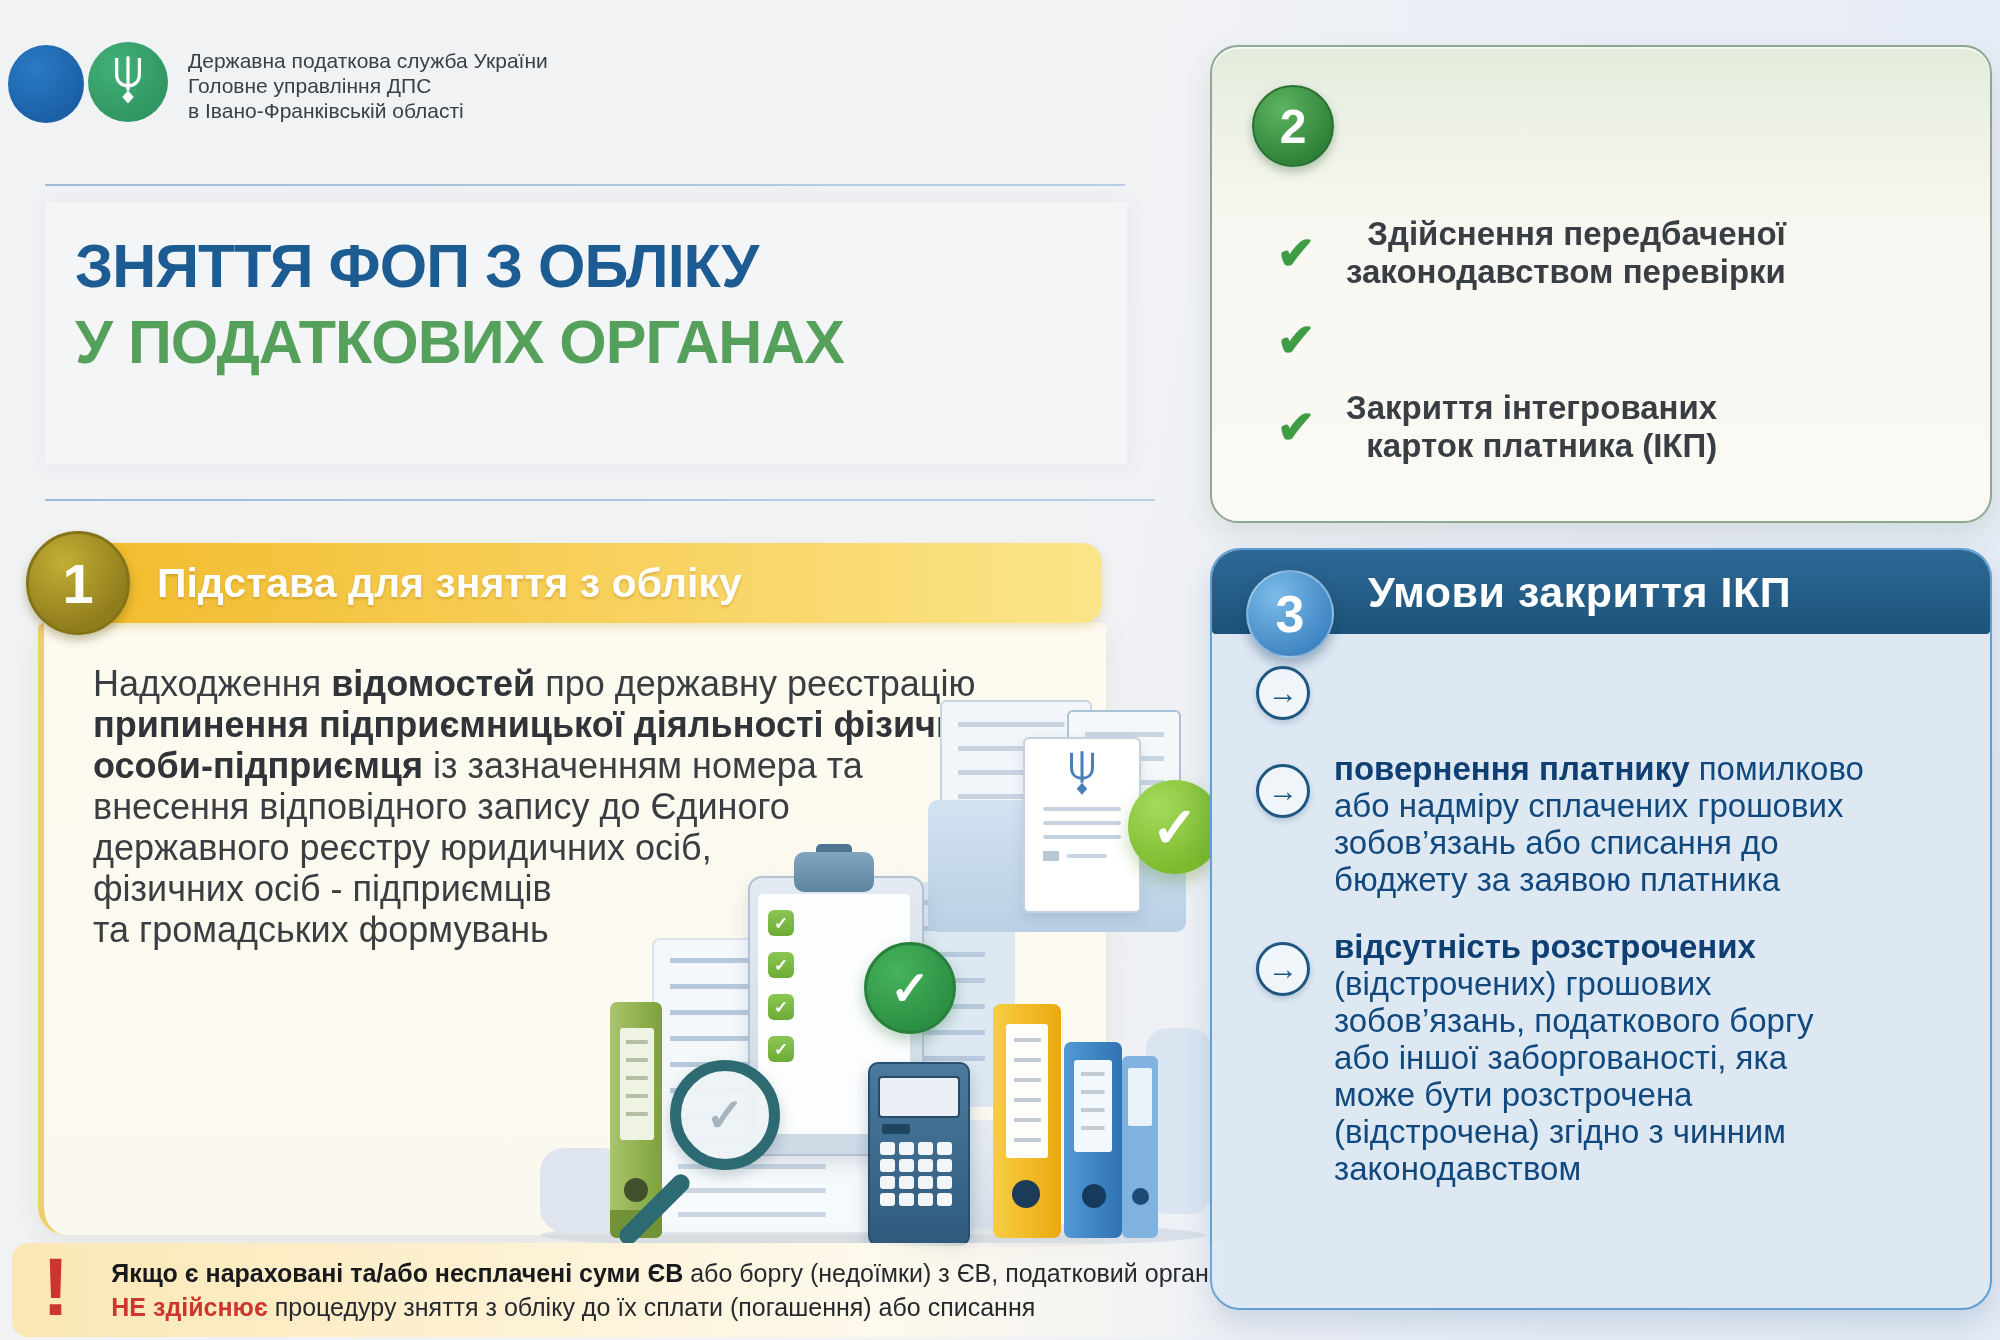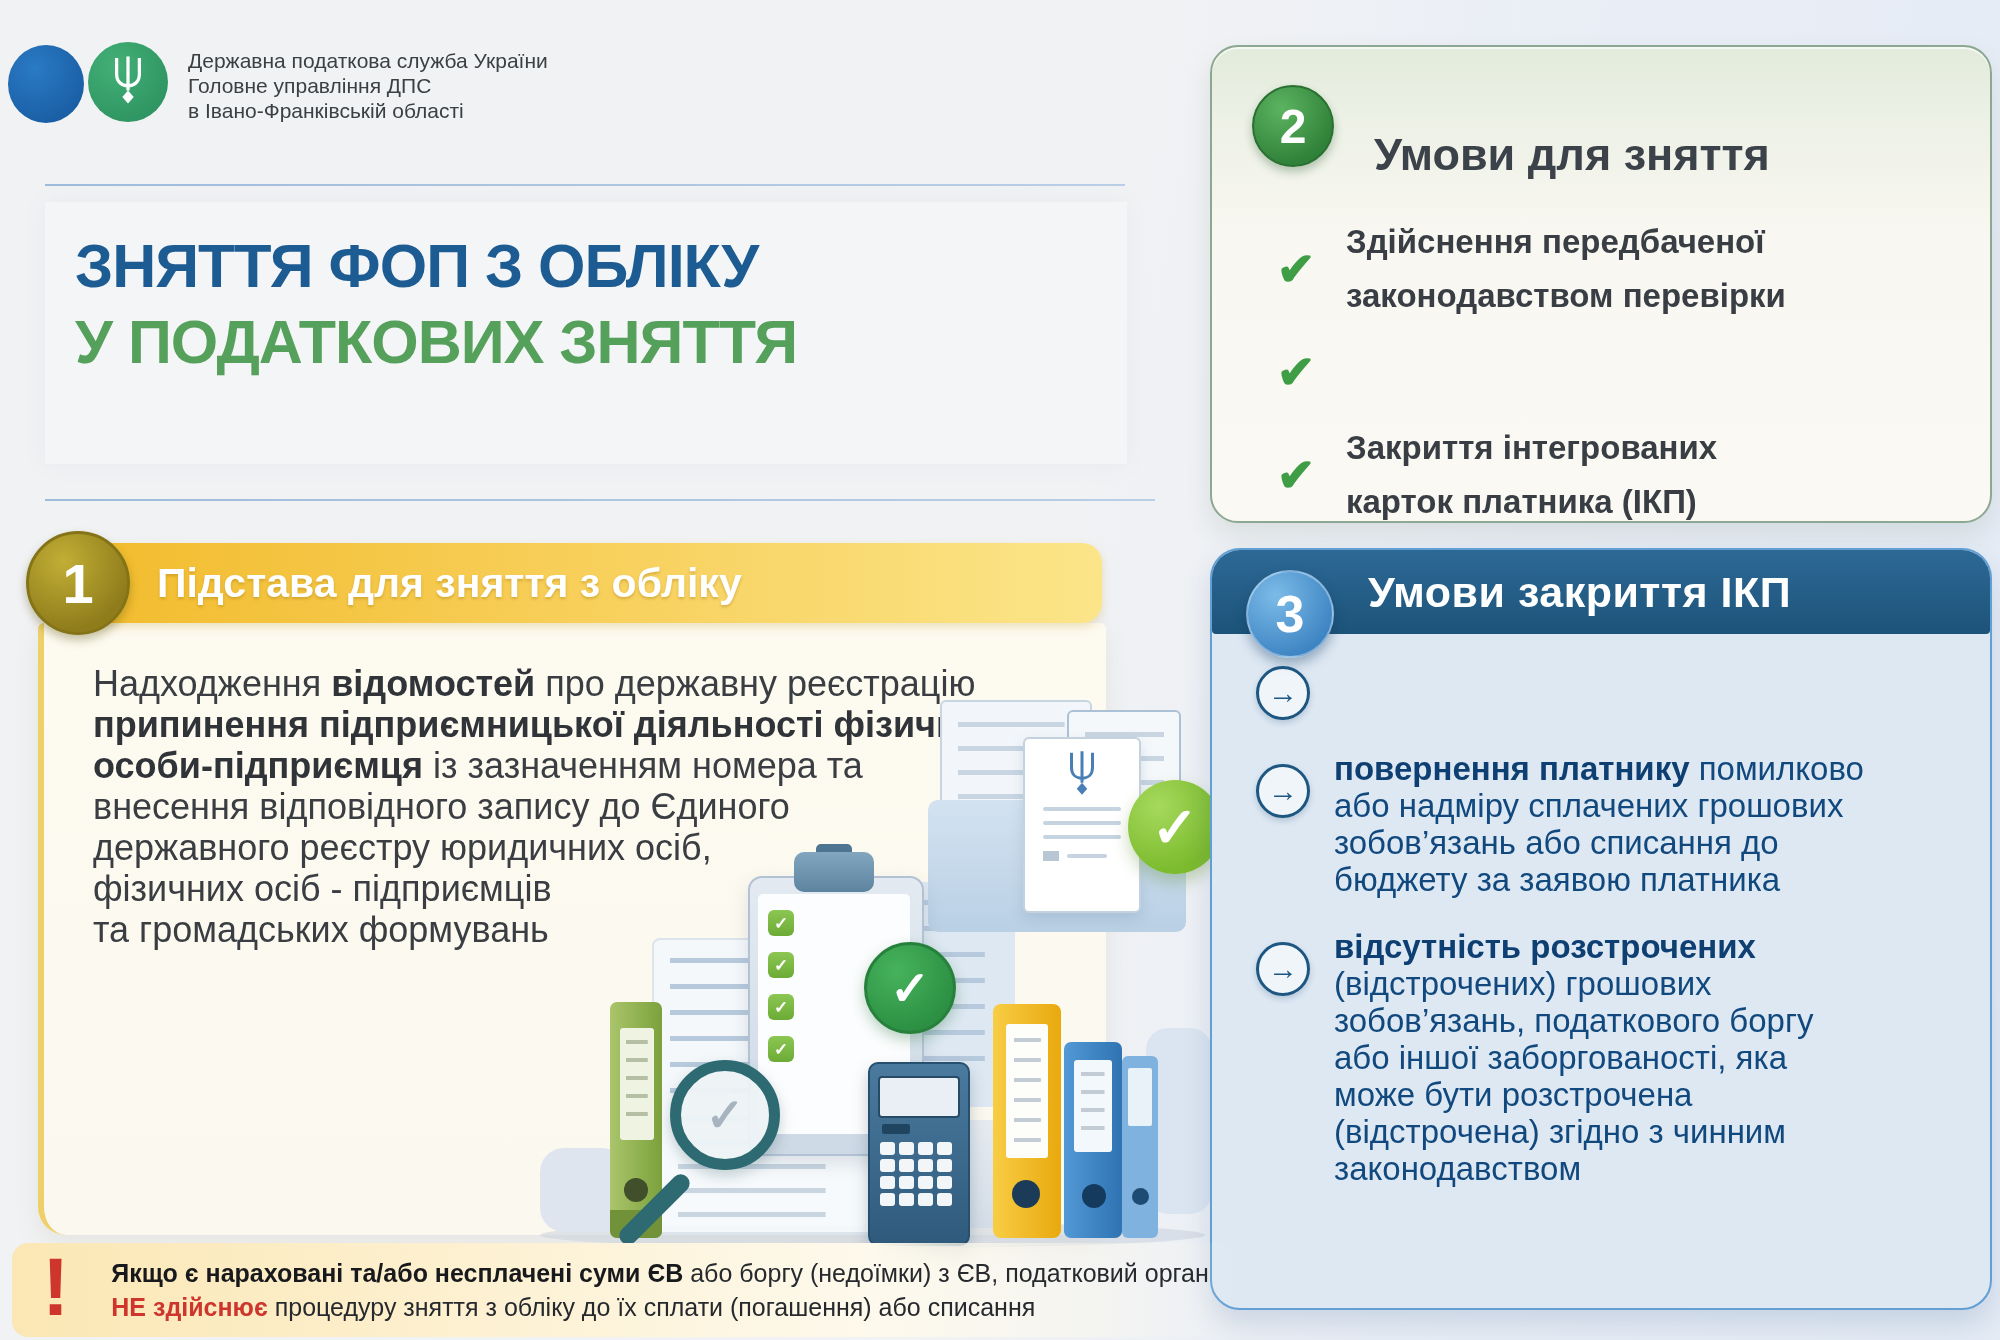--- a/index.html
+++ b/index.html
@@ -115,21 +115,21 @@
   .card2{left:1210px;top:45px;width:778px;height:474px;border:2px solid #8ca892;border-radius:28px;
     background:linear-gradient(to bottom,#e2ebdb 0%,#edf1e6 16%,#f9f7f1 40%,#fbf9f3 100%);
     box-shadow:0 12px 26px rgba(90,115,90,.14), inset 0 2px 0 rgba(255,255,255,.65);}
   .num-circle{border-radius:50%;display:flex;align-items:center;justify-content:center;color:#fff;font-weight:700;}
   .c2-circle{left:40px;top:38px;width:78px;height:78px;font-size:48px;border:2px solid #2a7031;
     background:radial-gradient(circle at 35% 28%,#5cb460,#2f8038 75%);box-shadow:0 5px 10px rgba(20,80,30,.3);}
   .c2-title{left:162px;top:82px;margin:0;font-size:45px;font-weight:700;color:#3c4249;}
   .s2-items{left:58px;top:168px;width:690px;display:flex;flex-direction:column;gap:26px;}
   .s2-item{display:flex;align-items:center;gap:24px;}
   .s2-check{flex:0 0 52px;text-align:center;color:#3f9d46;font-size:46px;font-weight:700;line-height:1;}
-  .s2-text{font-size:33px;line-height:54px;font-weight:700;color:#383e44;white-space:pre-line;}
+  .s2-text{font-size:33px;line-height:38px;font-weight:700;color:#383e44;white-space:pre-line;text-align:right;}
 
   
   .card3{left:1210px;top:548px;width:778px;height:758px;border:2px solid #629fd4;border-radius:30px;
     background:#dde8f3;box-shadow:0 14px 28px rgba(40,80,130,.16);}
   .c3-head{left:0;top:0;width:100%;height:84px;border-radius:28px 28px 4px 4px;
     background:linear-gradient(#2d6996,#1c5379);}
   .c3-circle{left:34px;top:20px;width:84px;height:84px;font-size:52px;
     background:radial-gradient(circle at 33% 28%,#7cbbe8,#3c83c2 78%);
     border:2px solid rgba(255,255,255,.35);box-shadow:0 6px 12px rgba(10,50,90,.35);}
   .c3-title{left:156px;top:18px;margin:0;font-size:43px;font-weight:700;color:#ffffff;letter-spacing:.5px;}
@@ -167,21 +167,21 @@
   <div class="abs org-text">
     <div>Державна податкова служба України</div>
     <div>Головне управління ДПС</div>
     <div>в Івано-Франківській області</div>
   </div>
 
   <div class="abs title-panel"></div>
   <div class="abs hr1"></div>
   <div class="abs main-title">
     <div class="t1">ЗНЯТТЯ ФОП З ОБЛІКУ</div>
-    <div class="t2">У ПОДАТКОВИХ ЗНЯТТЯ</div>
+    <div class="t2">У ПОДАТКОВИХ ОРГАНАХ</div>
   </div>
   <div class="abs hr2"></div>
 
   <div class="abs s1-panel"></div>
   <div class="abs s1-bar">
     <h2>Підстава для зняття з обліку</h2>
   </div>
   <div class="abs s1-circle">
     <span>1</span>
   </div>
@@ -277,21 +277,20 @@
     <div class="abs bb1-dot"></div>
     <div class="abs binder-blue2"></div>
     <div class="abs bb2-label"></div>
     <div class="abs bb2-dot"></div>
   </div>
 
   <section class="abs card2">
     <div class="abs num-circle c2-circle">
       <span>2</span>
     </div>
-    <h2 class="abs c2-title">Умови для зняття</h2>
     <div class="abs s2-items">
       <div class="s2-item">
         <span class="s2-check">✔</span>
         <span class="s2-text">Здійснення передбаченої
 законодавством перевірки</span>
       </div>
       <div class="s2-item">
         <span class="s2-check">✔</span>
       </div>
       <div class="s2-item">

